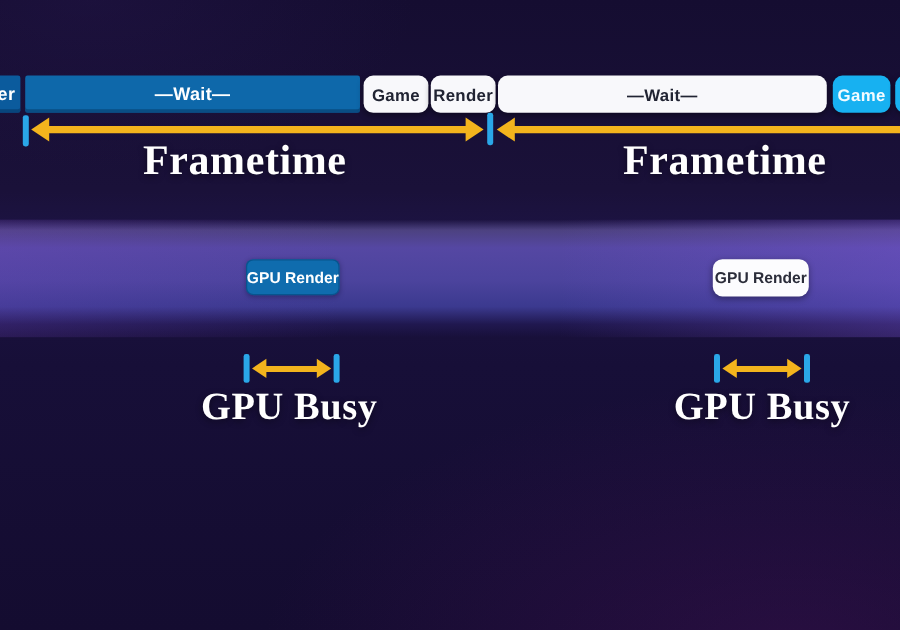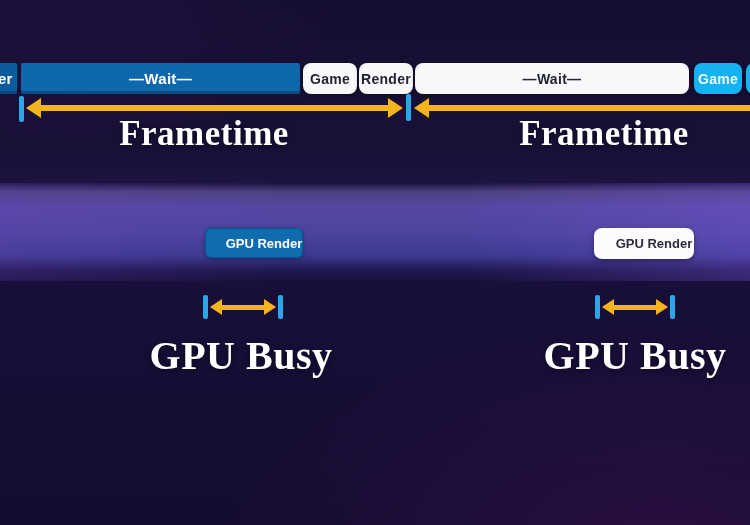--- a/index.html
+++ b/index.html
@@ -63,26 +63,26 @@
   .arrow.small .head{top:0;border-top:8px solid transparent;border-bottom:8px solid transparent;}
   .arrow.small .head.l{left:0;border-right:12px solid #f3b41d;}
   .arrow.small .head.r{right:0;border-left:12px solid #f3b41d;}
   
   .biglabel{
     position:absolute;width:260px;text-align:center;color:#fff;
     font-weight:800;letter-spacing:.5px;
     text-shadow:0 2px 6px rgba(0,0,0,.45);white-space:nowrap;font-family:Liberation Serif, serif;
   }
   .frametime{top:114px;font-size:35px;}
-  .gpubusy{top:332px;font-size:40px;}
+  .gpubusy{top:320px;font-size:32px;}
   
   .badge{
-    position:absolute;top:228px;height:30px;
+    position:absolute;top:216px;height:30px;
     display:flex;align-items:center;justify-content:center;
-    font-size:13px;font-weight:700;white-space:nowrap;padding-left:20px;
+    font-size:13px;font-weight:700;white-space:nowrap;
   }
   .badge.blue{
     left:205px;width:78px;background:#0f6cae;color:#fff;border-radius:6px;
     box-shadow:0 1px 4px rgba(0,10,40,.35), inset 0 0 0 1px rgba(0,60,110,.5);
   }
   .badge.white{
     left:594px;width:80px;height:31px;background:#fcfcfe;color:#2b2d3a;border-radius:8px;
     box-shadow:0 2px 5px rgba(0,0,0,.35);
   }
 </style>

